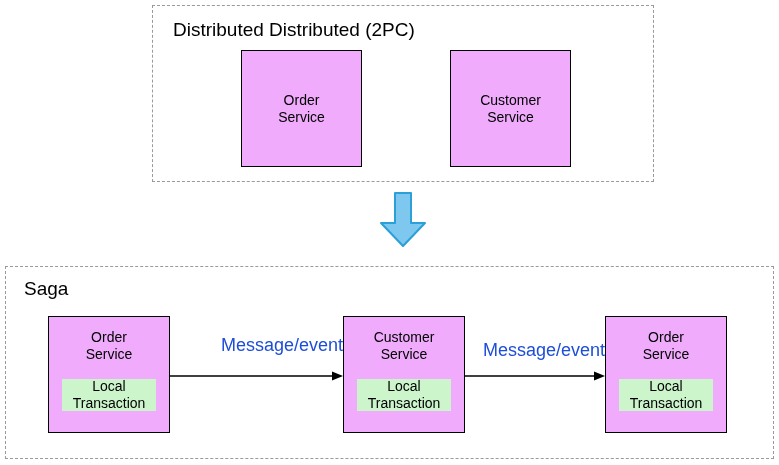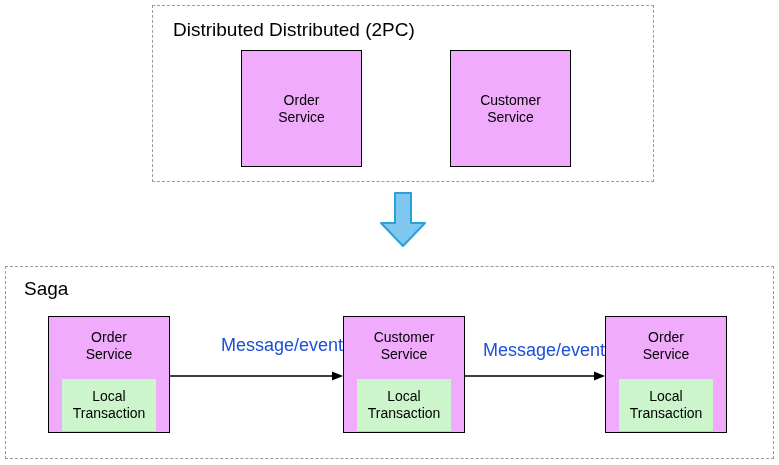--- a/index.html
+++ b/index.html
@@ -101,21 +101,21 @@
   #box-saga-order1    { left: 48px;  }
   #box-saga-customer  { left: 343px; }
   #box-saga-order2    { left: 605px; }
 
   
   .local-txn {
     position: absolute;
     left: 13px;
     right: 13px;
     top: 62px;
-    height: 52px;
+    height: 32px;
     background: #ccf5cc;
     display: flex;
     align-items: center;
     justify-content: center;
     text-align: center;
     font-size: 14px;
     line-height: 17px;
     color: #000000;
     white-space: pre-line;
     box-sizing: border-box;

